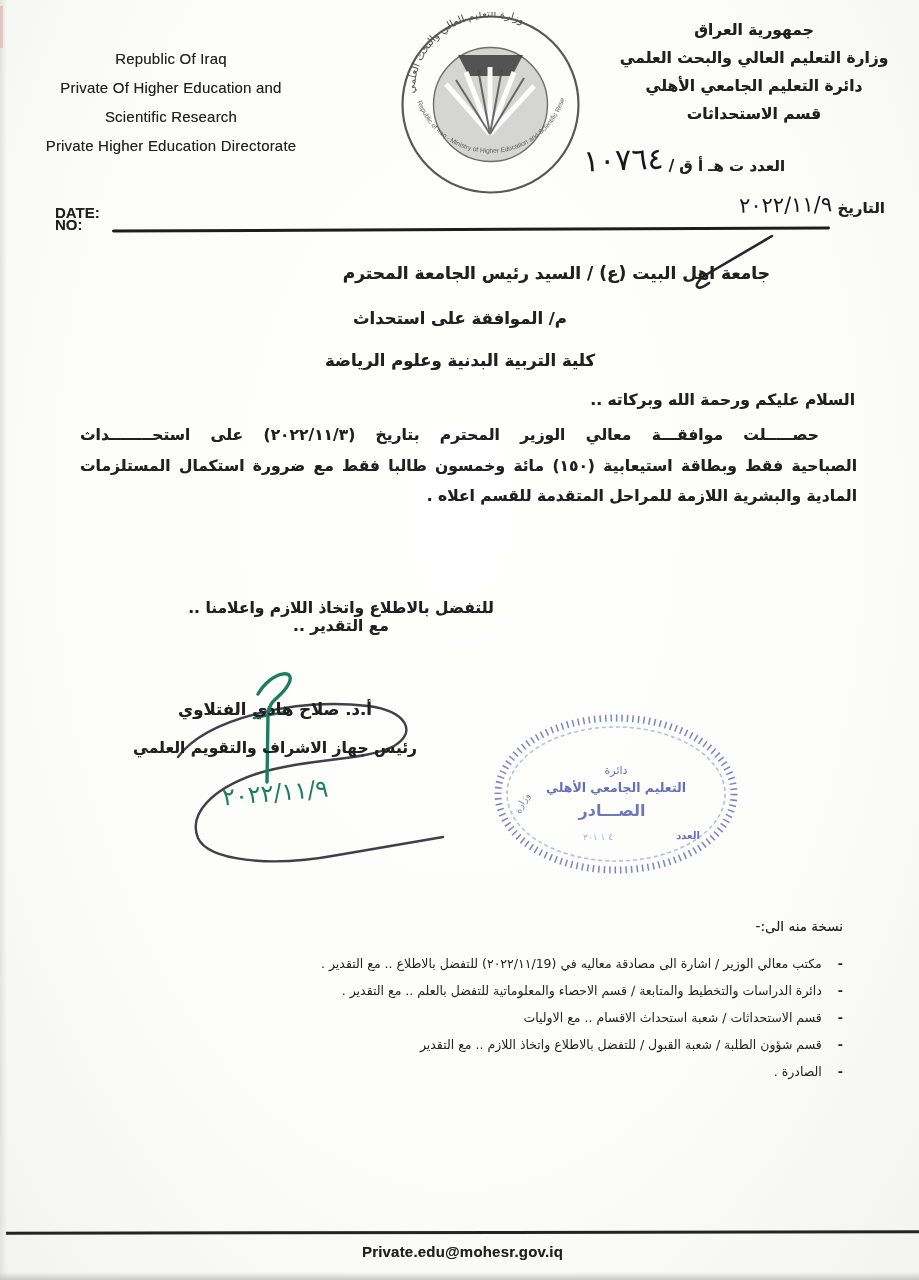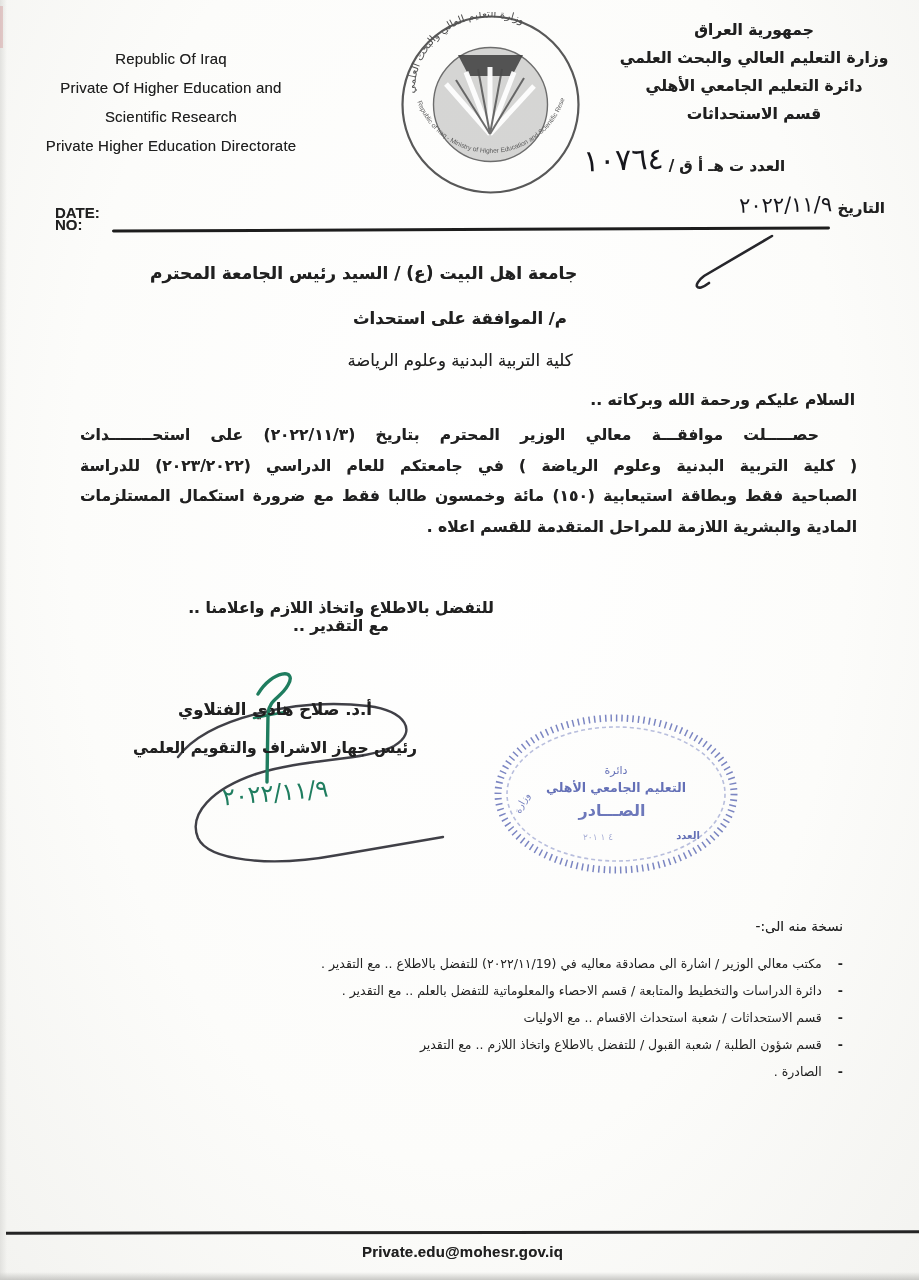--- a/index.html
+++ b/index.html
@@ -35,23 +35,23 @@
   .ref-label{font-weight:bold;font-size:15px;vertical-align:middle;text-align:right;}
   .hand{display:inline-block;font-family:"DejaVu Sans",sans-serif;}
   .ref-value{font-size:30px;letter-spacing:7px;transform:rotate(-2deg);margin-left:6px;color:#16161c;}
   .date-row{right:34px;top:193px;width:300px;direction:rtl;}
   .date-value{font-size:21px;letter-spacing:4px;transform:rotate(-1deg);color:#16161c;}
 
   .rule-top{left:112px;top:228px;width:718px;height:3px;background:#1d1d1d;
     transform:rotate(-.25deg);border-radius:2px;}
 
   
-  .to-line{left:150px;top:263px;width:620px;text-align:left;font-weight:bold;font-size:17px;}
+  .to-line{left:150px;top:263px;width:620px;text-align:right;font-weight:bold;font-size:17px;}
   .subj1{left:150px;top:309px;width:620px;text-align:center;font-weight:bold;font-size:16.5px;}
-  .subj2{left:150px;top:351px;width:620px;text-align:center;font-weight:normal;font-size:16.5px;}
+  .subj2{left:150px;top:351px;width:620px;text-align:center;font-weight:bold;font-size:16.5px;}
   .salutation{right:64px;top:391px;font-weight:bold;font-size:15.5px;}
 
   .body-par{left:80px;right:62px;top:420px;font-weight:bold;font-size:15.5px;line-height:30.5px;}
   .body-par .jl{text-align:justify;text-align-last:justify;}
   .body-par .first{padding-right:38px;}
   .body-par .last{text-align:right;}
 
   .closing{left:186px;top:599px;width:310px;text-align:center;font-weight:bold;font-size:15.5px;}
 
   
@@ -141,21 +141,20 @@
     <path d="M 17,52 C 4,62 0,54 12,45 L 80,5" fill="none" stroke="#26262b" stroke-width="2.6" stroke-linecap="round"></path>
   </svg>
 
   <div class="abs to-line arabic ink">جامعة اهل البيت (ع) / السيد رئيس الجامعة المحترم</div>
   <div class="abs subj1 arabic ink">م/ الموافقة على استحداث</div>
   <div class="abs subj2 arabic ink">كلية التربية البدنية وعلوم الرياضة</div>
   <div class="abs salutation arabic ink">السلام عليكم ورحمة الله وبركاته ..</div>
 
   <div class="abs body-par arabic ink">
     <div class="jl first">حصـــــلت موافقـــة معالي الوزير المحترم بتاريخ (٢٠٢٢/١١/٣) على استحــــــــداث</div>
-    <div class="jl">( كلية التربية البدنية وعلوم الرياضة ) في جامعتكم للعام الدراسي (٢٠٢٣/٢٠٢٢) للدراسة</div>
     <div class="jl">الصباحية فقط وبطاقة استيعابية (١٥٠) مائة وخمسون طالبا فقط مع ضرورة استكمال المستلزمات</div>
     <div class="last">المادية والبشرية اللازمة للمراحل المتقدمة للقسم اعلاه .</div>
   </div>
 
   <div class="abs closing arabic ink">للتفضل بالاطلاع واتخاذ اللازم واعلامنا .. مع التقدير ..</div>
 
   <svg class="abs sig-svg" width="340" height="220" viewBox="0 0 340 220">
     <path d="M 40,95 C 70,55 160,36 230,44 C 268,49 280,70 256,84 C 228,99 168,96 118,112 C 74,127 50,152 60,176 C 70,198 130,206 200,193 L 305,175" fill="none" stroke="#2b2b33" stroke-width="2.4" stroke-linecap="round" opacity=".9"></path>
     <path d="M 120,32 C 134,8 160,6 150,23 C 143,36 131,37 130,52 L 129,120" fill="none" stroke="#1f7d5f" stroke-width="3.4" stroke-linecap="round"></path>
     <path d="M 116,56 L 147,50" fill="none" stroke="#1f7d5f" stroke-width="2.6" stroke-linecap="round"></path>

